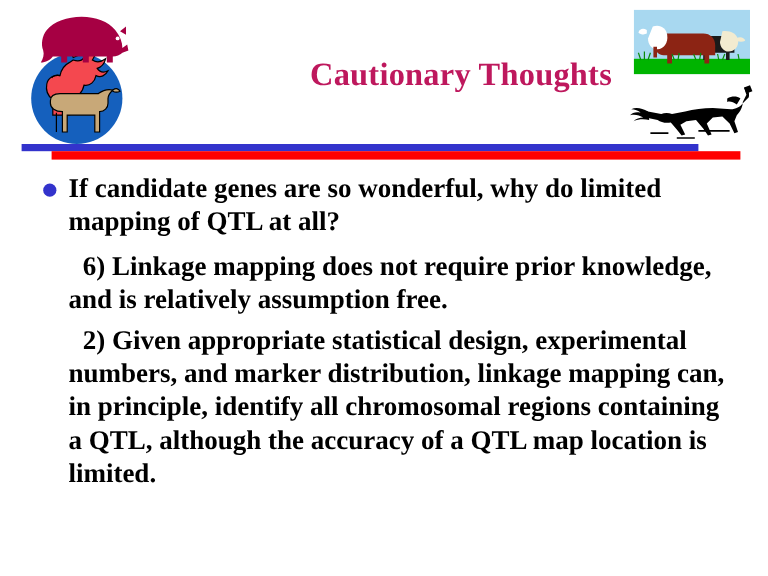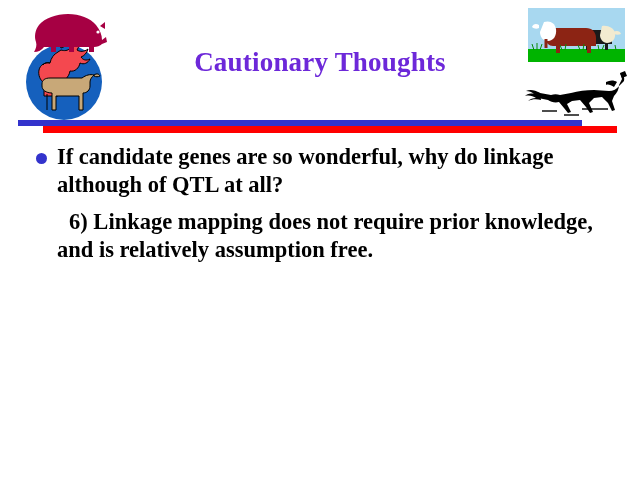--- a/index.html
+++ b/index.html
@@ -29,24 +29,24 @@
     height: 118px;
   }
   .emblem svg { display: block; }
 
   
   .slide-title {
     position: absolute;
     left: 130px;
     top: 48px;
     width: 380px;
-    text-align: center;
+    text-align: right;
     font-size: 27px;
     font-weight: bold;
-    color: #6d28d9;
+    color: #be185d;
     letter-spacing: 0.2px;
     line-height: 1.05;
     white-space: nowrap;
   }
 
   
   .pasture-photo {
     position: absolute;
     left: 528px;
     top: 8px;
@@ -215,23 +215,26 @@
     </svg>
   </div>
 
   <div class="rule-blue"></div>
   <div class="rule-red"></div>
 
   <div class="body-block">
 
     <div class="bullet-row">
       <span class="bullet-dot"></span>
-      <span>If candidate genes are so wonderful, why do linkage although of QTL at all?</span>
+      <span>If candidate genes are so wonderful, why do limited mapping of QTL at all?</span>
     </div>
 
     <div class="para">
       <span>6)  Linkage mapping does not require prior knowledge, and is relatively assumption free.</span>
     </div>
 
+    <div class="para tight-indent">
+      <span>2)   Given appropriate statistical design, experimental numbers, and marker distribution, linkage mapping can, in principle, identify all chromosomal regions containing a QTL, although the accuracy of a QTL map location is limited.</span>
+    </div>
 
   </div>
 
 </div>
 
 </body></html>

